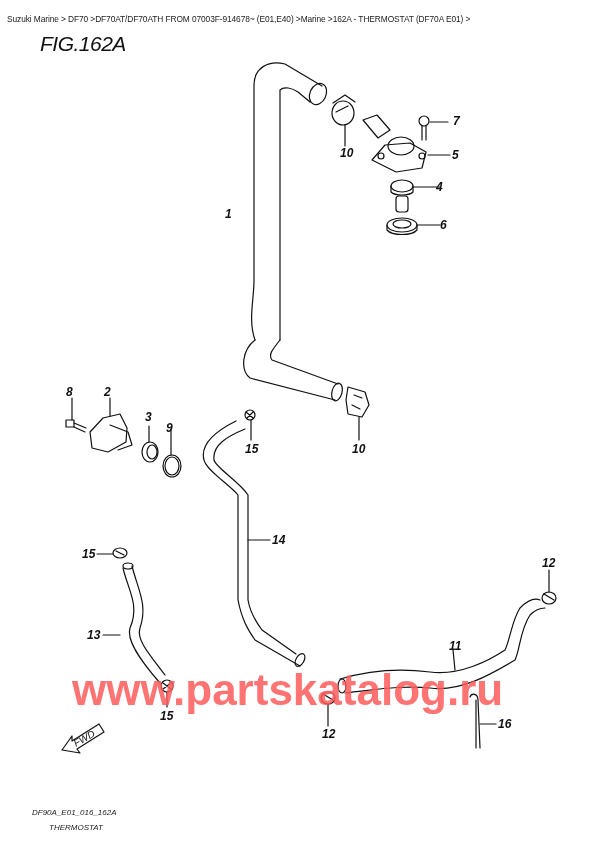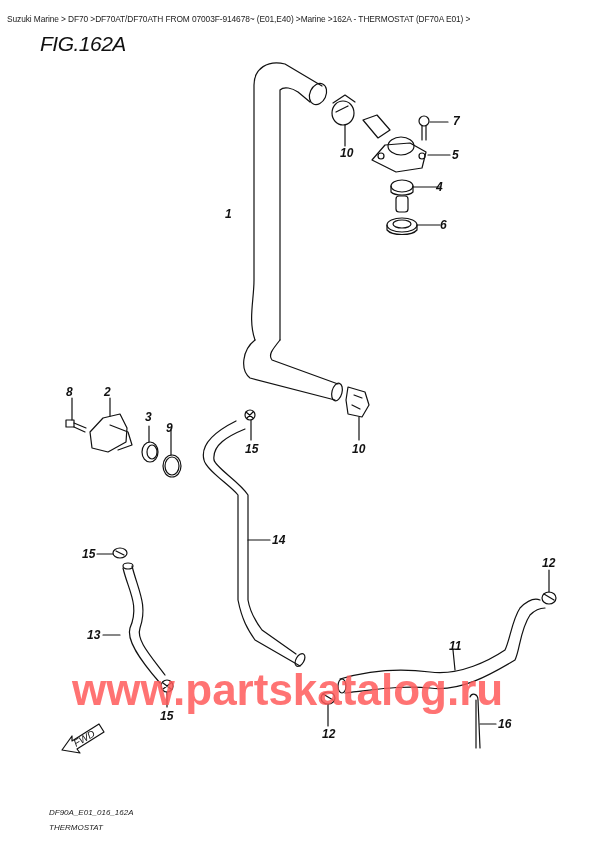--- a/index.html
+++ b/index.html
@@ -2,21 +2,21 @@
 <html><head>
 <meta charset="utf-8">
 <style>
   html, body { margin: 0; padding: 0; background: #ffffff; }
   body { width: 600px; height: 848px; position: relative; overflow: hidden; font-family: "Liberation Sans", sans-serif; }
   .breadcrumb { position: absolute; left: 7px; top: 14px; font-size: 8.4px; color: #222; white-space: nowrap; letter-spacing: -0.1px; }
   .breadcrumb span { cursor: pointer; }
   .fig-title { position: absolute; left: 40px; top: 32px; font-size: 21px; font-style: italic; color: #111; letter-spacing: -0.5px; }
   svg.diagram { position: absolute; left: 0; top: 0; }
   .callout { font-family: "Liberation Sans", sans-serif; font-style: italic; font-weight: bold; font-size: 12px; fill: #111; }
-  .footer-code { position: absolute; left: 49px; top: 808px; font-size: 8px; font-style: italic; color: #222; text-align: right; }
+  .footer-code { position: absolute; left: 32px; top: 808px; font-size: 8px; font-style: italic; color: #222; text-align: right; }
   .footer-name { position: absolute; left: 49px; top: 823px; font-size: 8px; font-style: italic; color: #222; }
   .watermark { font-family: "Liberation Sans", sans-serif; font-weight: bold; font-size: 44px; fill: #ff5a5a; fill-opacity: 0.85; }
 </style>
 </head>
 <body>
 
 <div class="breadcrumb">
   <span>Suzuki Marine</span><span> &gt; </span><span>DF70</span><span> &gt;</span><span>DF70AT/DF70ATH FROM 07003F-914678~ (E01,E40)</span><span> &gt;</span><span>Marine</span><span> &gt;</span><span>162A - THERMOSTAT (DF70A E01)</span><span> &gt;</span>
 </div>
 

